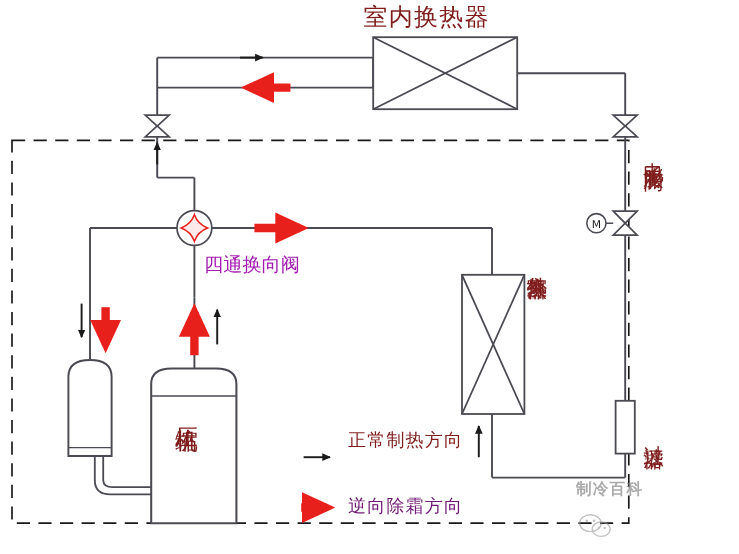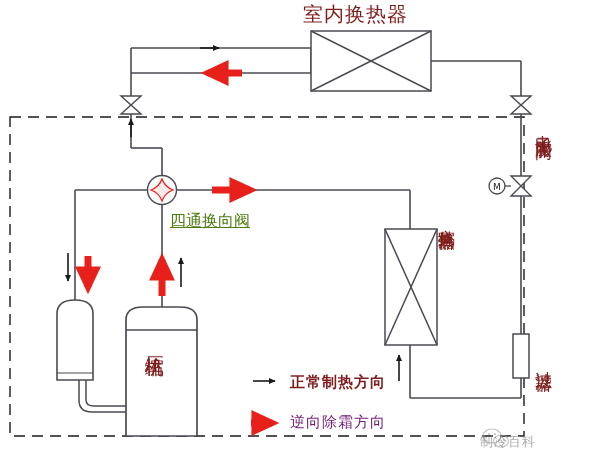--- a/index.html
+++ b/index.html
@@ -51,48 +51,47 @@
     letter-spacing: 2px;
   }
   #label-outdoor-hx {
     left: 437px; top: 216px;
     font-size: 17px;
     letter-spacing: 1px;
   }
   #label-fourway {
     left: 170px; top: 213px;
     font-size: 16px;
-    color: #4d7c0f;
+    color: #a21caf;
     letter-spacing: 0px;
-    text-decoration: underline;
   }
   #label-compressor {
     left: 144px; top: 341px;
     font-size: 19px;
     letter-spacing: 1px;
   }
   #legend-normal {
-    left: 290px; top: 375px;
+    left: 290px; top: 360px;
     font-size: 15px;
     letter-spacing: 1px;
-    font-weight: bold;
   }
   #legend-defrost {
     left: 290px; top: 415px;
     font-size: 15px;
     color: #701a75;
     letter-spacing: 1px;
   }
   #watermark {
     position: absolute;
-    left: 480px; top: 433px;
+    left: 480px; top: 399px;
     display: flex;
     align-items: flex-start;
     gap: 4px;
     opacity: 0.72;
+    font-weight: bold;
   }
   #watermark .wm-text {
     font-size: 13px;
     color: #8b8b8b;
     letter-spacing: 1px;
     font-family: "DejaVu Sans", "Liberation Sans", sans-serif;
   }
 </style>
 </head>
 <body>

